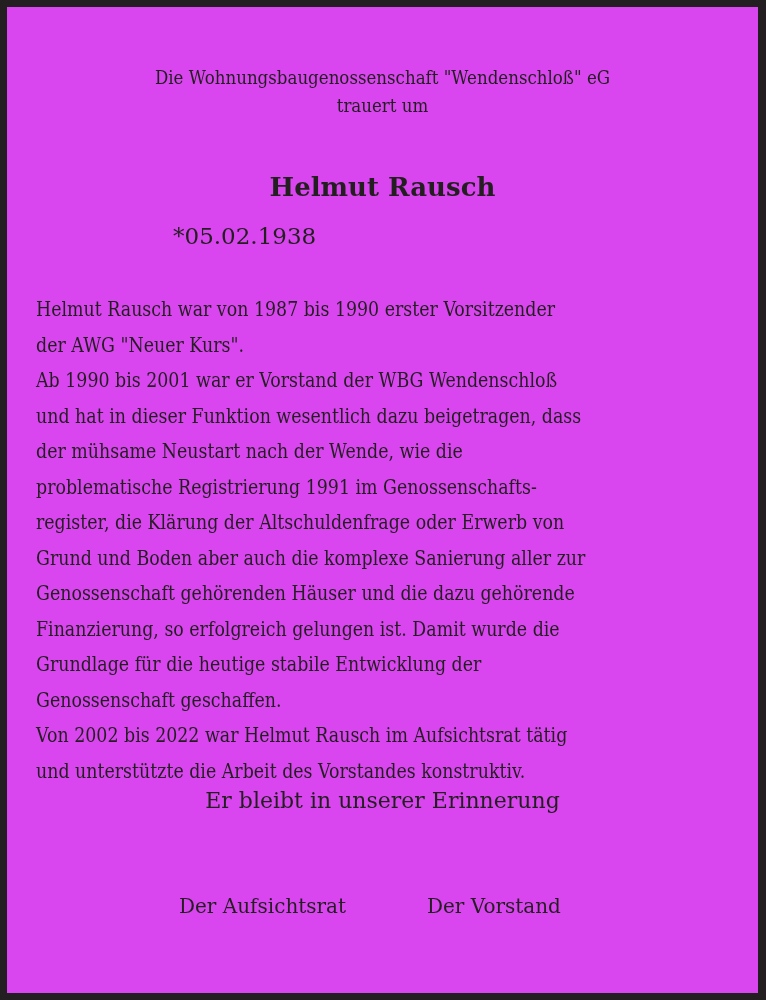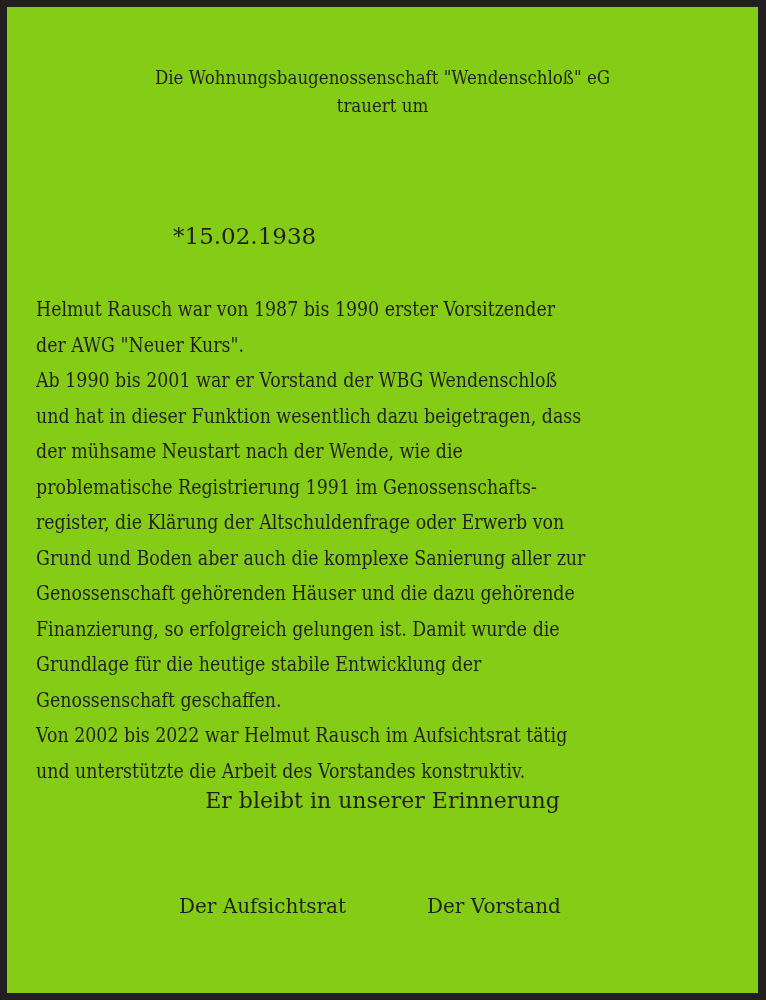--- a/index.html
+++ b/index.html
@@ -1,19 +1,19 @@
 <!DOCTYPE html>
 <html><head>
 <meta charset="utf-8">
 <style>
   html, body { margin: 0; padding: 0; background: #231f20; }
   body { width: 766px; height: 1000px; position: relative; overflow: hidden; }
   .frame {
     position: absolute; left: 7px; top: 7px; width: 751px; height: 986px;
-    background: #84cc16; color: #231f20;
+    background: #d946ef; color: #231f20;
     font-family: "DejaVu Serif", serif;
   }
   .center { position: absolute; left: 0; width: 100%; text-align: center; }
   .org { top: 57px; font-size: 18.5px; line-height: 28px; letter-spacing: 0; transform: scaleX(0.9); transform-origin: center; }
   .name { top: 162px; font-size: 26px; font-weight: bold; line-height: 36px; }
   .dates { position: absolute; top: 213px; font-size: 23px; line-height: 32px; }
   .date-birth { left: 166px; }
   .date-death { left: 402px; }
   .body {
     position: absolute; left: 29px; top: 285px; width: 760px;
@@ -28,22 +28,23 @@
 </style>
 </head>
 <body>
 
 <div class="frame">
   <div class="center org">
     <div>Die Wohnungsbaugenossenschaft "Wendenschloß" eG</div>
     <div>trauert um</div>
   </div>
 
+  <div class="center name">Helmut Rausch</div>
 
-  <div class="dates date-birth">*15.02.1938</div>
+  <div class="dates date-birth">*05.02.1938</div>
 
   <div class="body">
     <div>Helmut Rausch war von 1987 bis 1990 erster Vorsitzender</div>
     <div>der AWG "Neuer Kurs".</div>
     <div>Ab 1990 bis 2001 war er Vorstand der WBG Wendenschloß</div>
     <div>und hat in dieser Funktion wesentlich dazu beigetragen, dass</div>
     <div>der mühsame Neustart nach der Wende, wie die</div>
     <div>problematische Registrierung 1991 im Genossenschafts-</div>
     <div>register, die Klärung der Altschuldenfrage oder Erwerb von</div>
     <div>Grund und Boden aber auch die komplexe Sanierung aller zur</div>

